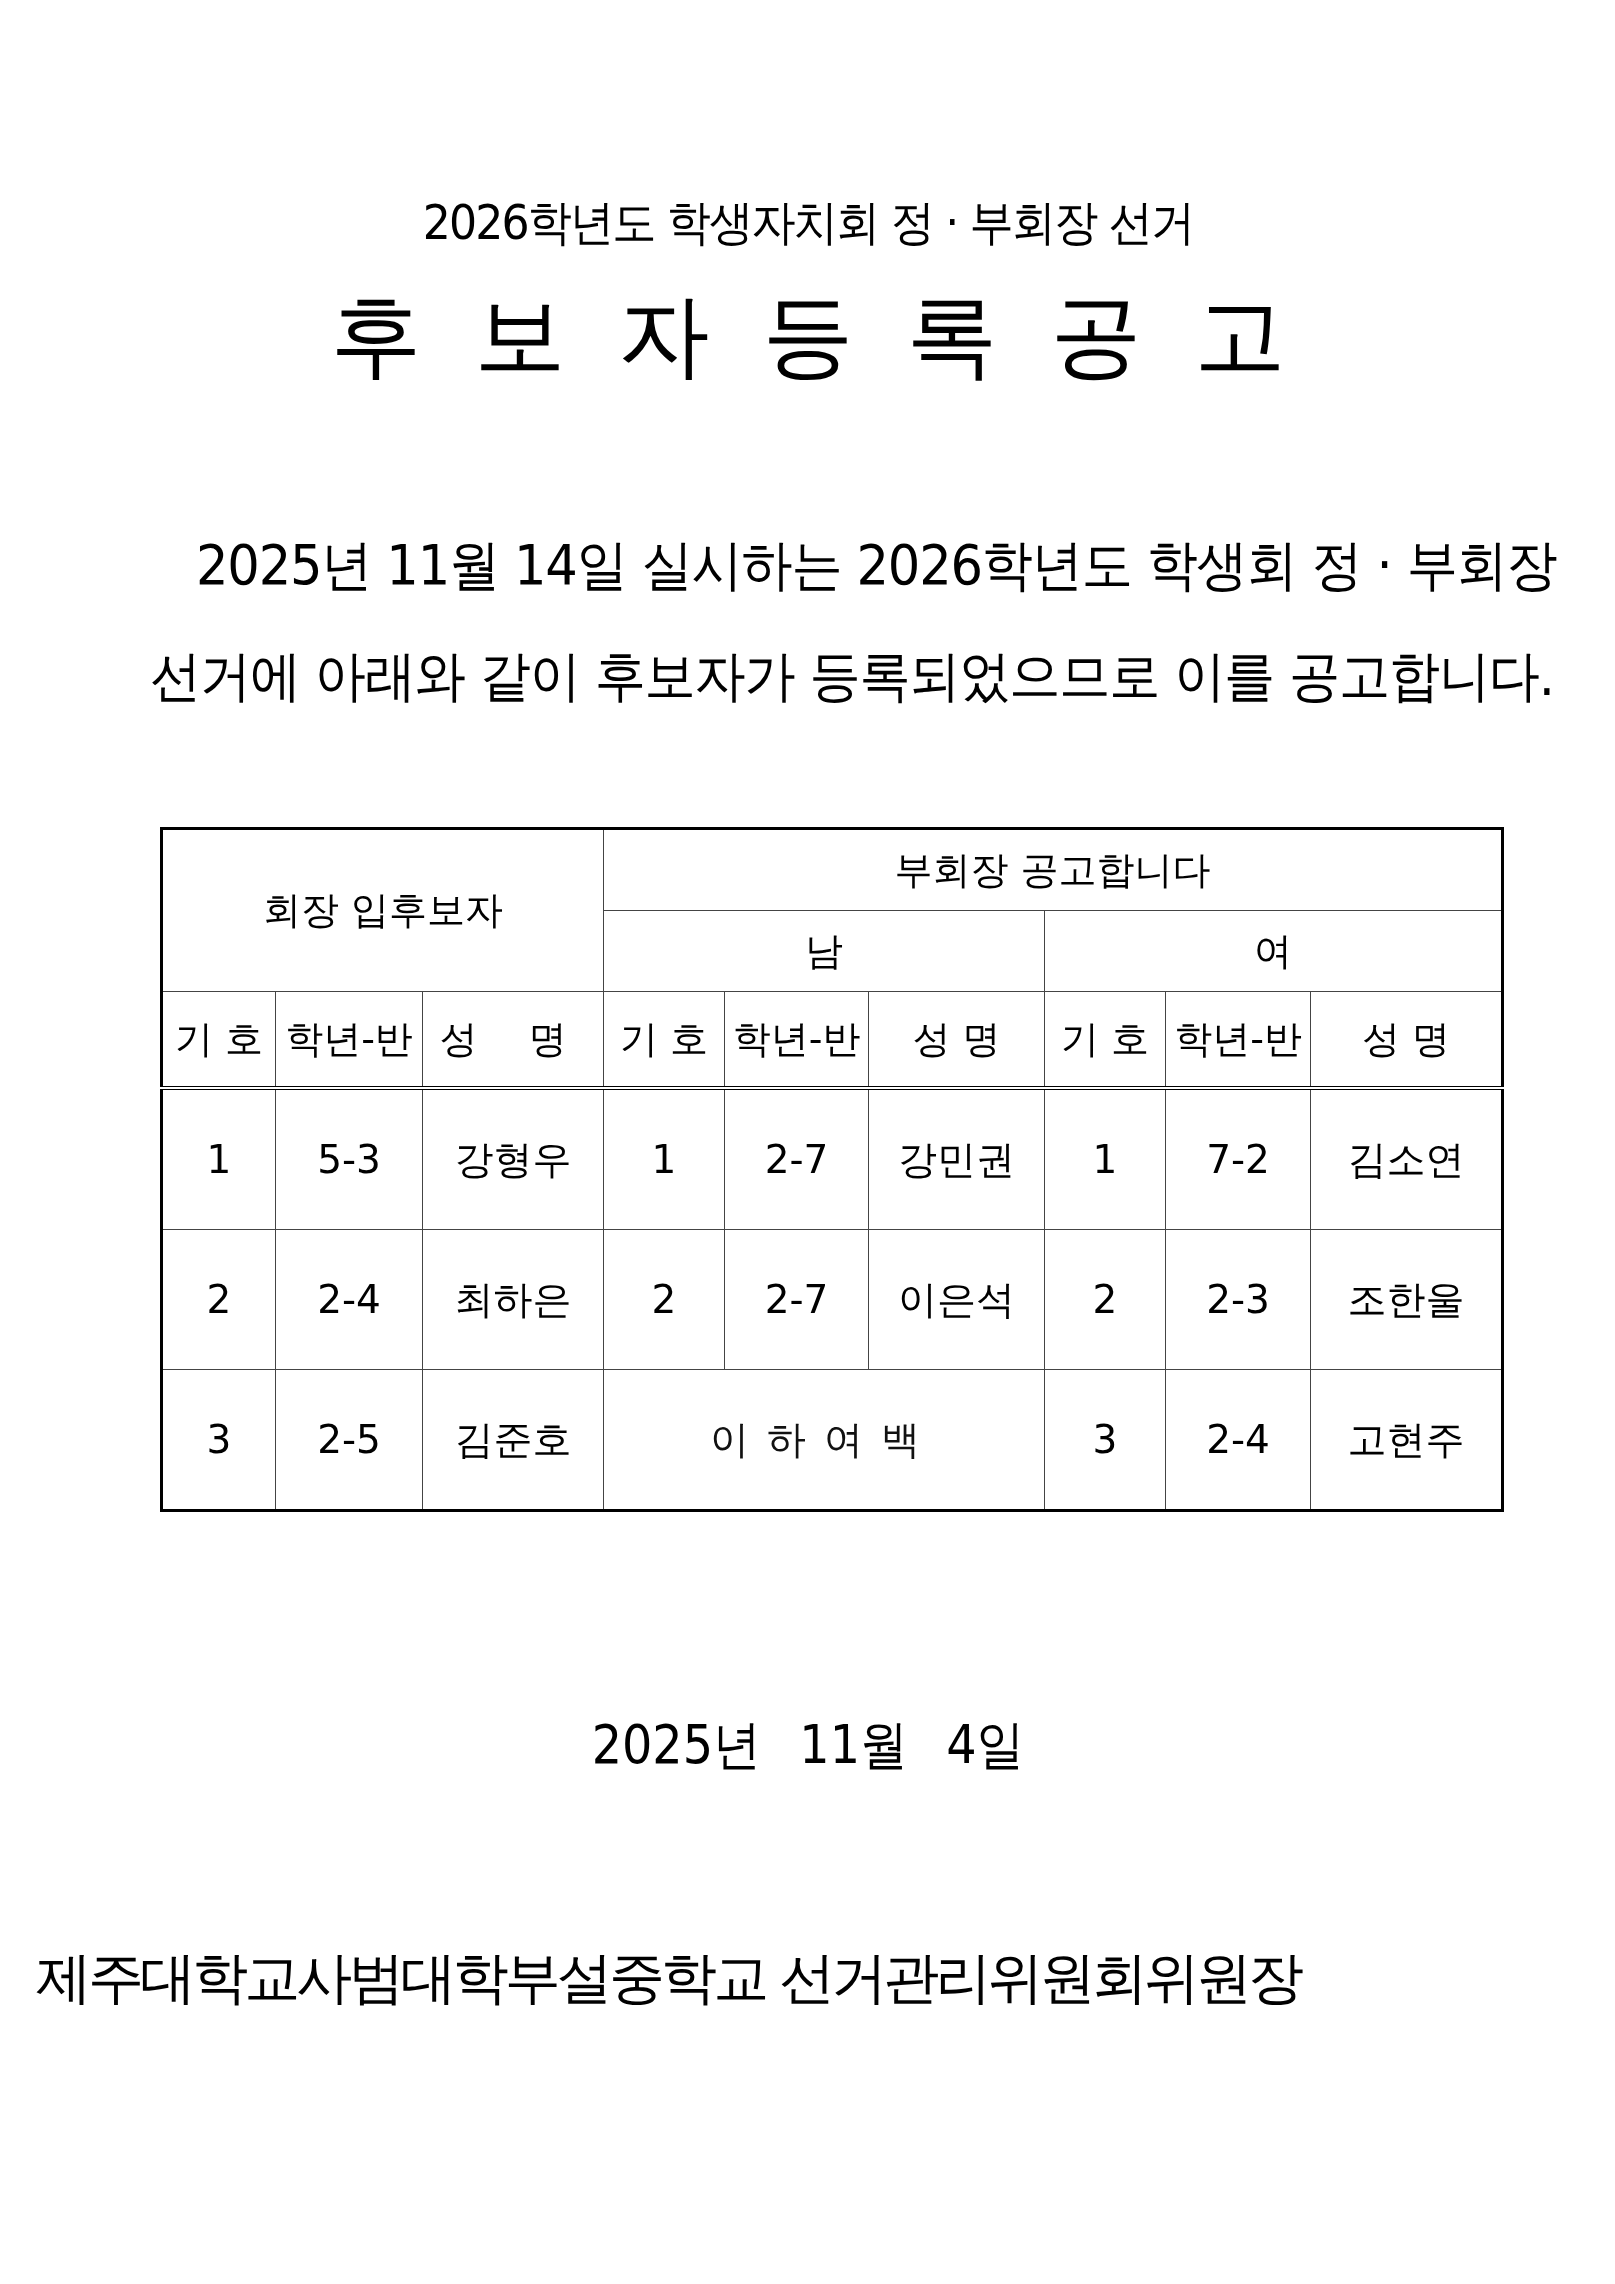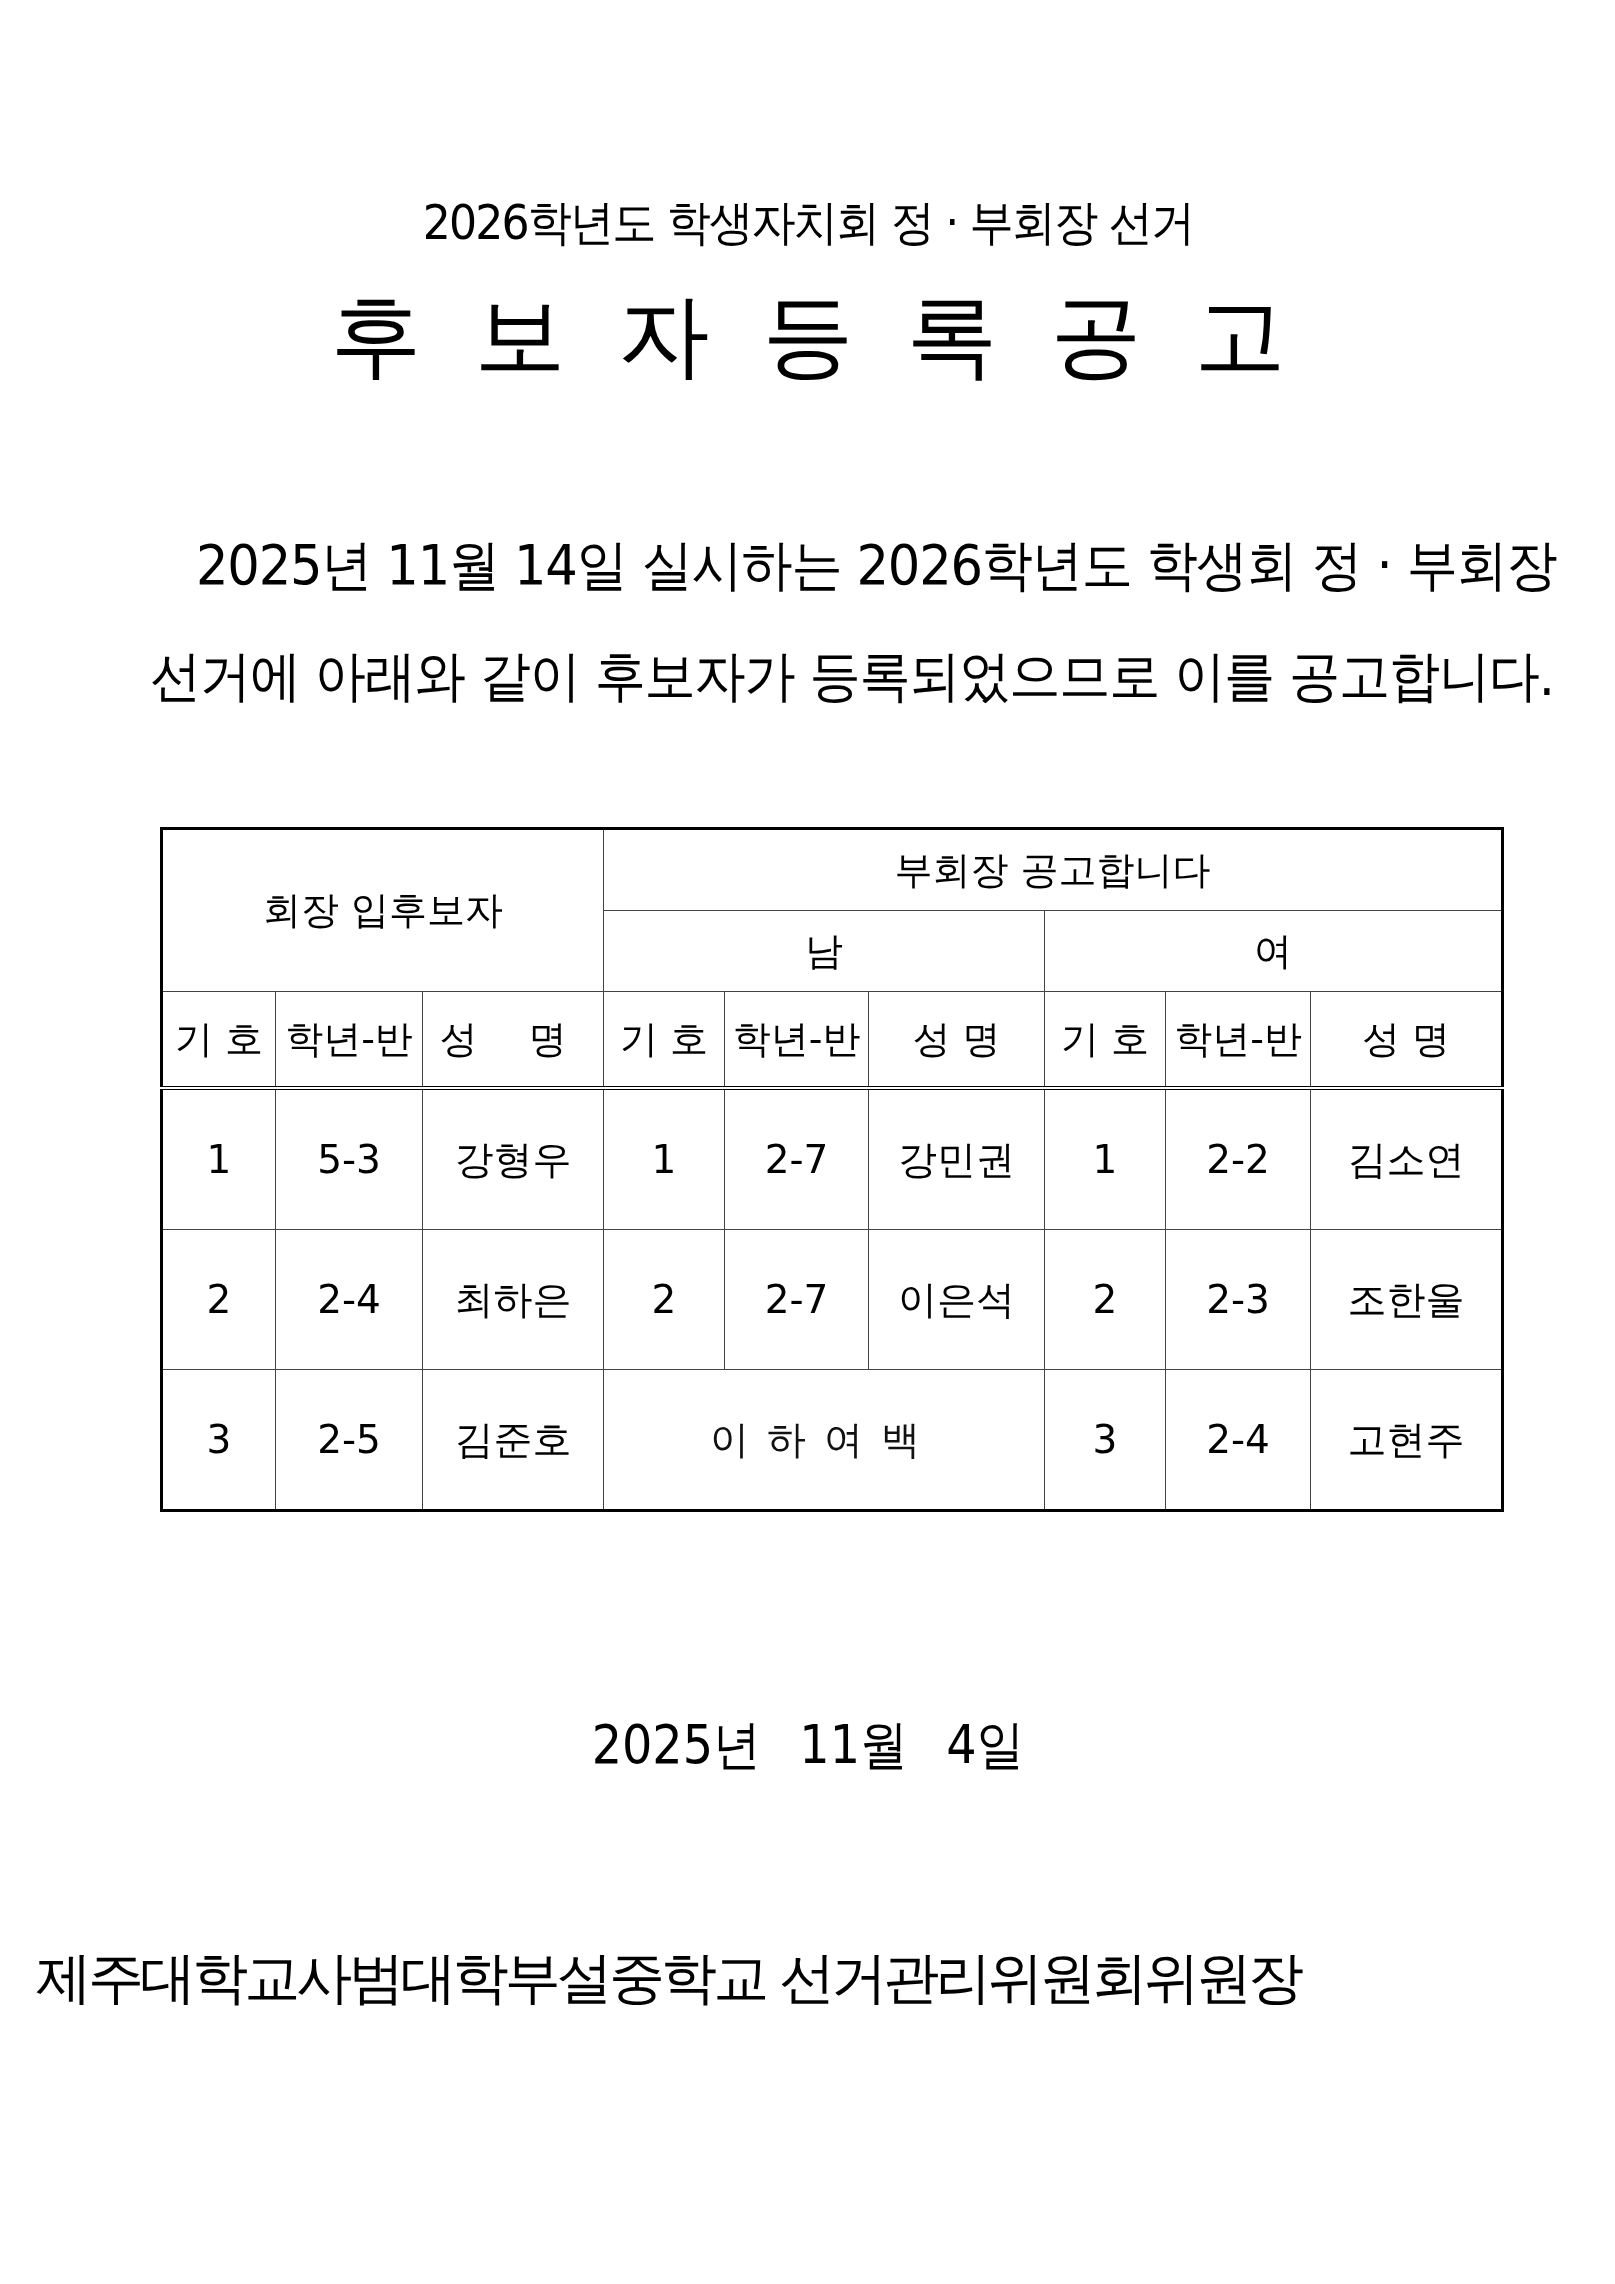--- a/index.html
+++ b/index.html
@@ -63,21 +63,21 @@
     <td>성 명</td>
   </tr>
   <tr class="dr">
     <td>1</td>
     <td>5-3</td>
     <td>강형우</td>
     <td>1</td>
     <td>2-7</td>
     <td>강민권</td>
     <td>1</td>
-    <td>2-2</td>
+    <td>7-2</td>
     <td>김소연</td>
   </tr>
   <tr class="dr">
     <td>2</td>
     <td>2-4</td>
     <td>최하은</td>
     <td>2</td>
     <td>2-7</td>
     <td>이은석</td>
     <td>2</td>

